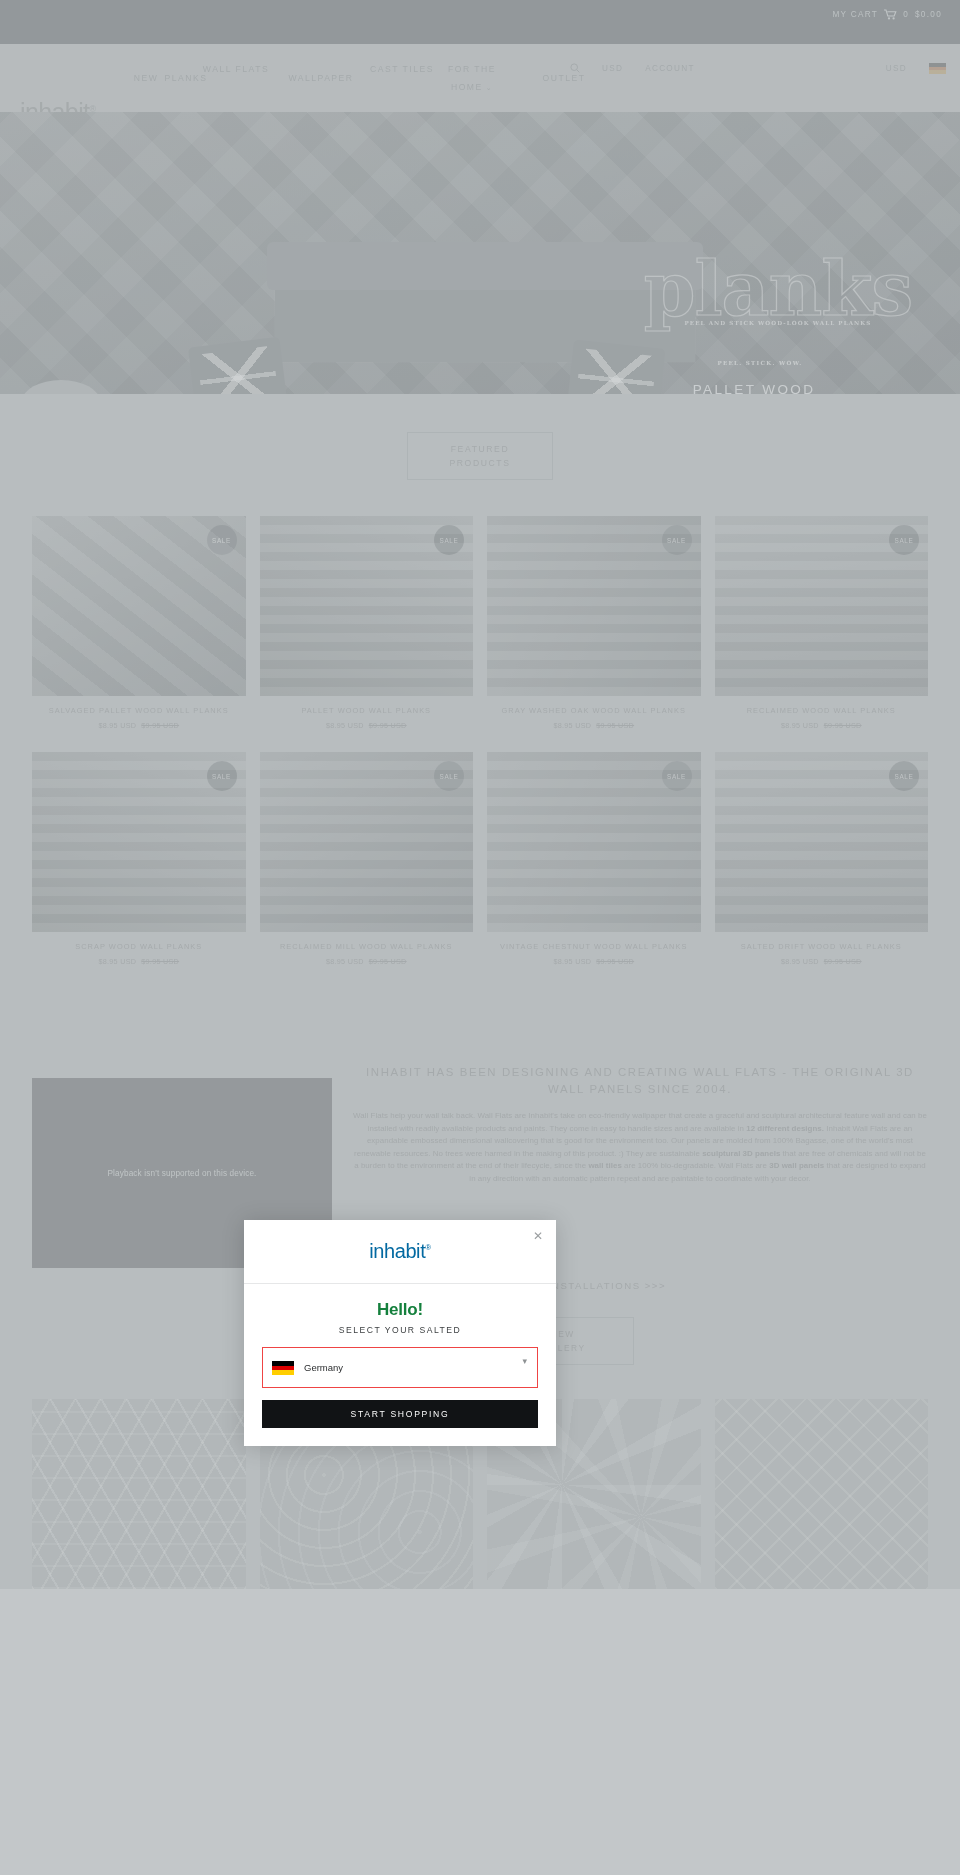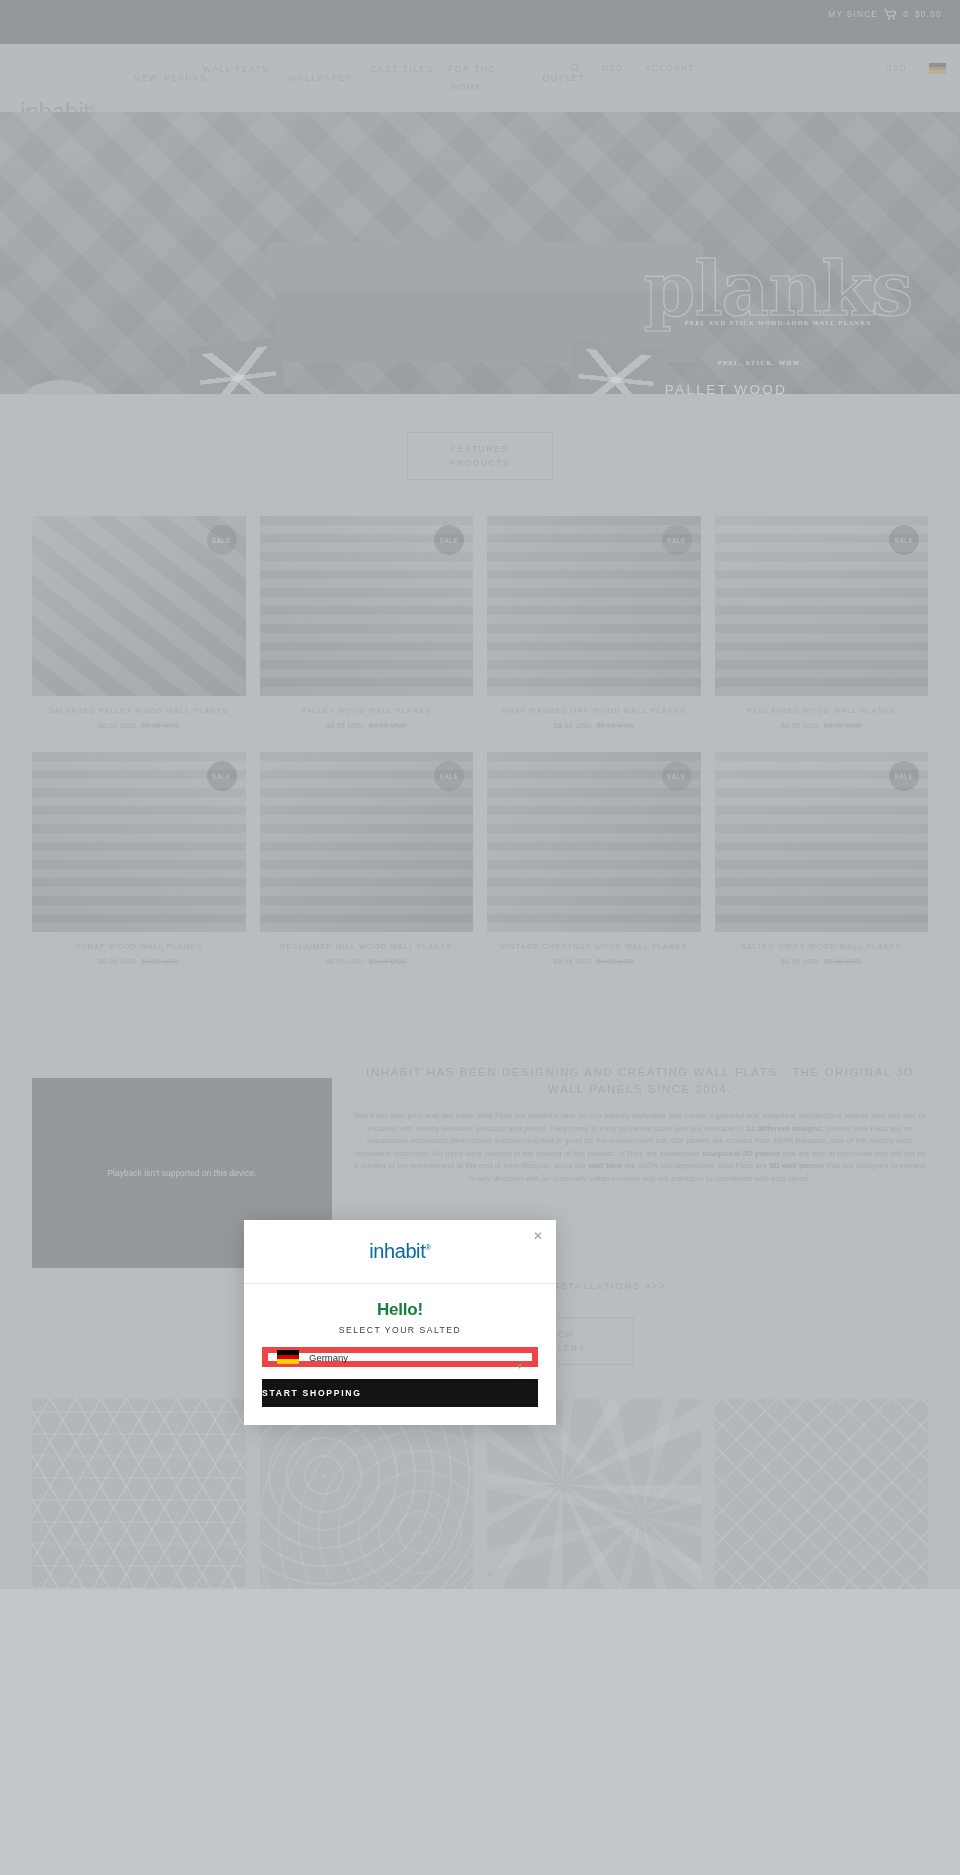--- a/index.html
+++ b/index.html
@@ -117,21 +117,21 @@
     position:absolute; left:608px; top:208px; width:340px;
     text-align:center; font-size:5.6px; letter-spacing:1.1px;
     color: rgba(255,255,255,.72); font-family:"DejaVu Serif", serif; font-weight:700;
   }
   .hero-kicker {
     position:absolute; left:640px; top:248px; width:240px; text-align:center;
     font-size:5.6px; letter-spacing:1.3px; font-weight:700;
     color: rgba(255,255,255,.78); font-family:"DejaVu Serif", serif;
   }
   .hero-title {
-    position:absolute; left:576px; top:270px; width:300px; text-align:center;
+    position:absolute; left:604px; top:270px; width:300px; text-align:center;
     font-size:13.5px; letter-spacing:2.4px; color:#eceeef; font-weight:400;
   }
 
   
   .section-featured { background:#c3c7c9; padding-top: 38px; }
   .featured-box {
     width: 146px; margin: 0 auto; border:1px solid #aeb3b5;
     padding: 9px 0; text-align:center;
     font-size:8.6px; letter-spacing:1.6px; color:#9b9fa1; line-height:14px;
   }
@@ -257,43 +257,43 @@
     position:absolute; right:10px; top:8px; width:16px; height:16px;
     display:flex; align-items:center; justify-content:center;
     font-size:12px; color:#9b9fa1; line-height:1;
   }
   .modal-body { padding: 16px 18px 18px; text-align:center; }
   .modal-hello { font-size: 17px; font-weight:700; color:#15803d; letter-spacing:-0.2px; }
   .modal-sub {
     margin-top: 5px; font-size: 8.6px; letter-spacing:1.5px; color:#3d4042;
   }
   .country-select {
-    margin-top: 12px; height: 20px; border:6px solid #ef4444; background:#fff;
+    margin-top: 12px; height: 41px; border:1px solid #ef4444; background:#fff;
     display:flex; align-items:center; padding: 0 9px; position:relative;
   }
   .country-flag {
     width: 22px; height: 14px; flex:none; margin-right: 10px;
     background: linear-gradient(to bottom, #000 0 33.3%, #d00 33.3% 66.6%, #ffce00 66.6% 100%);
   }
   .country-name { font-size: 9.5px; color:#2b2d2f; }
   .country-caret { position:absolute; right:10px; top:8px; font-size:9px; color:#8d9193; }
   .start-btn {
     margin-top: 12px; height: 28px; background:#111315; color:#fff;
-    display:flex; align-items:center; 
-    font-size: 8.6px; letter-spacing: 1.7px; font-weight: bold;
+    display:flex; align-items:center; justify-content:center;
+    font-size: 8.6px; letter-spacing: 1.7px;
   }
 </style>
 </head>
 <body>
 
 <div class="page">
 
   <div class="topbar">
     <div class="topbar-right">
-      <span>MY SINCE</span>
+      <span>MY CART</span>
       <span class="cart-icon">
         <svg width="13" height="11" viewBox="0 0 13 11">
             <path d="M0 1h2l1.8 6h6.4l1.6-4.2H3.3" fill="none" stroke="#d4d7d9" stroke-width="1.1"></path>
             <circle cx="5" cy="9.4" r="1.1" fill="#d4d7d9"></circle>
             <circle cx="9.6" cy="9.4" r="1.1" fill="#d4d7d9"></circle>
           </svg>
       </span>
       <span>0</span>
       <span>$0.00</span>
     </div>

